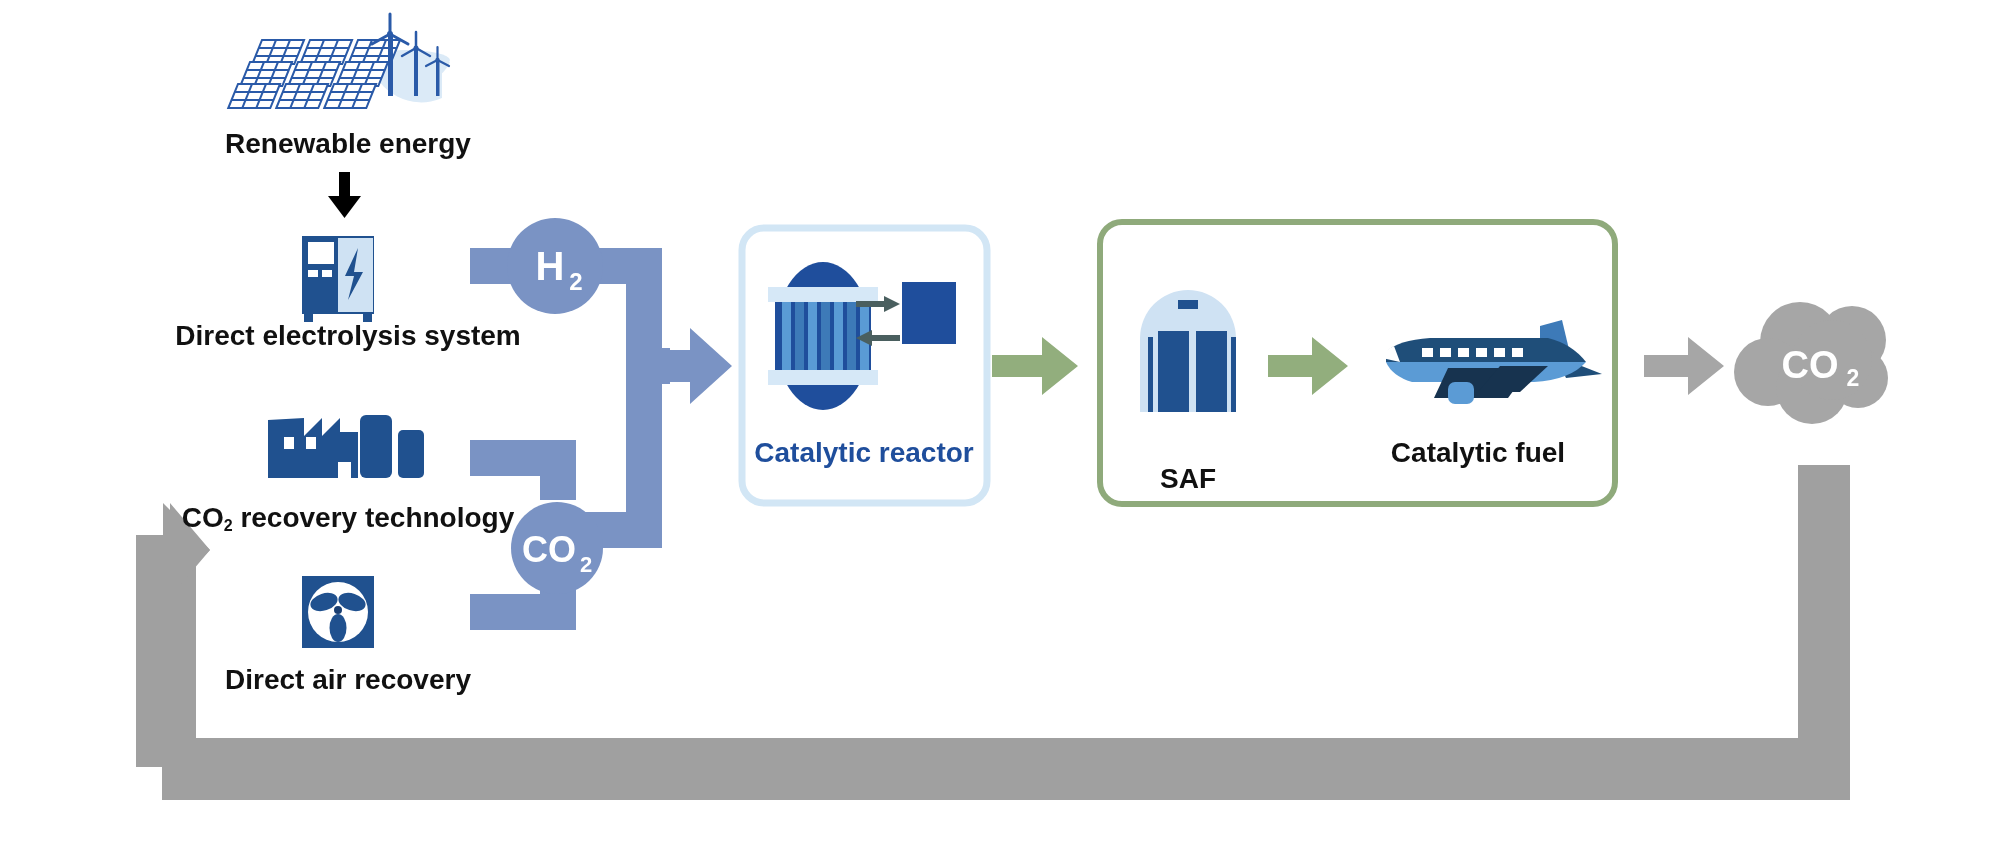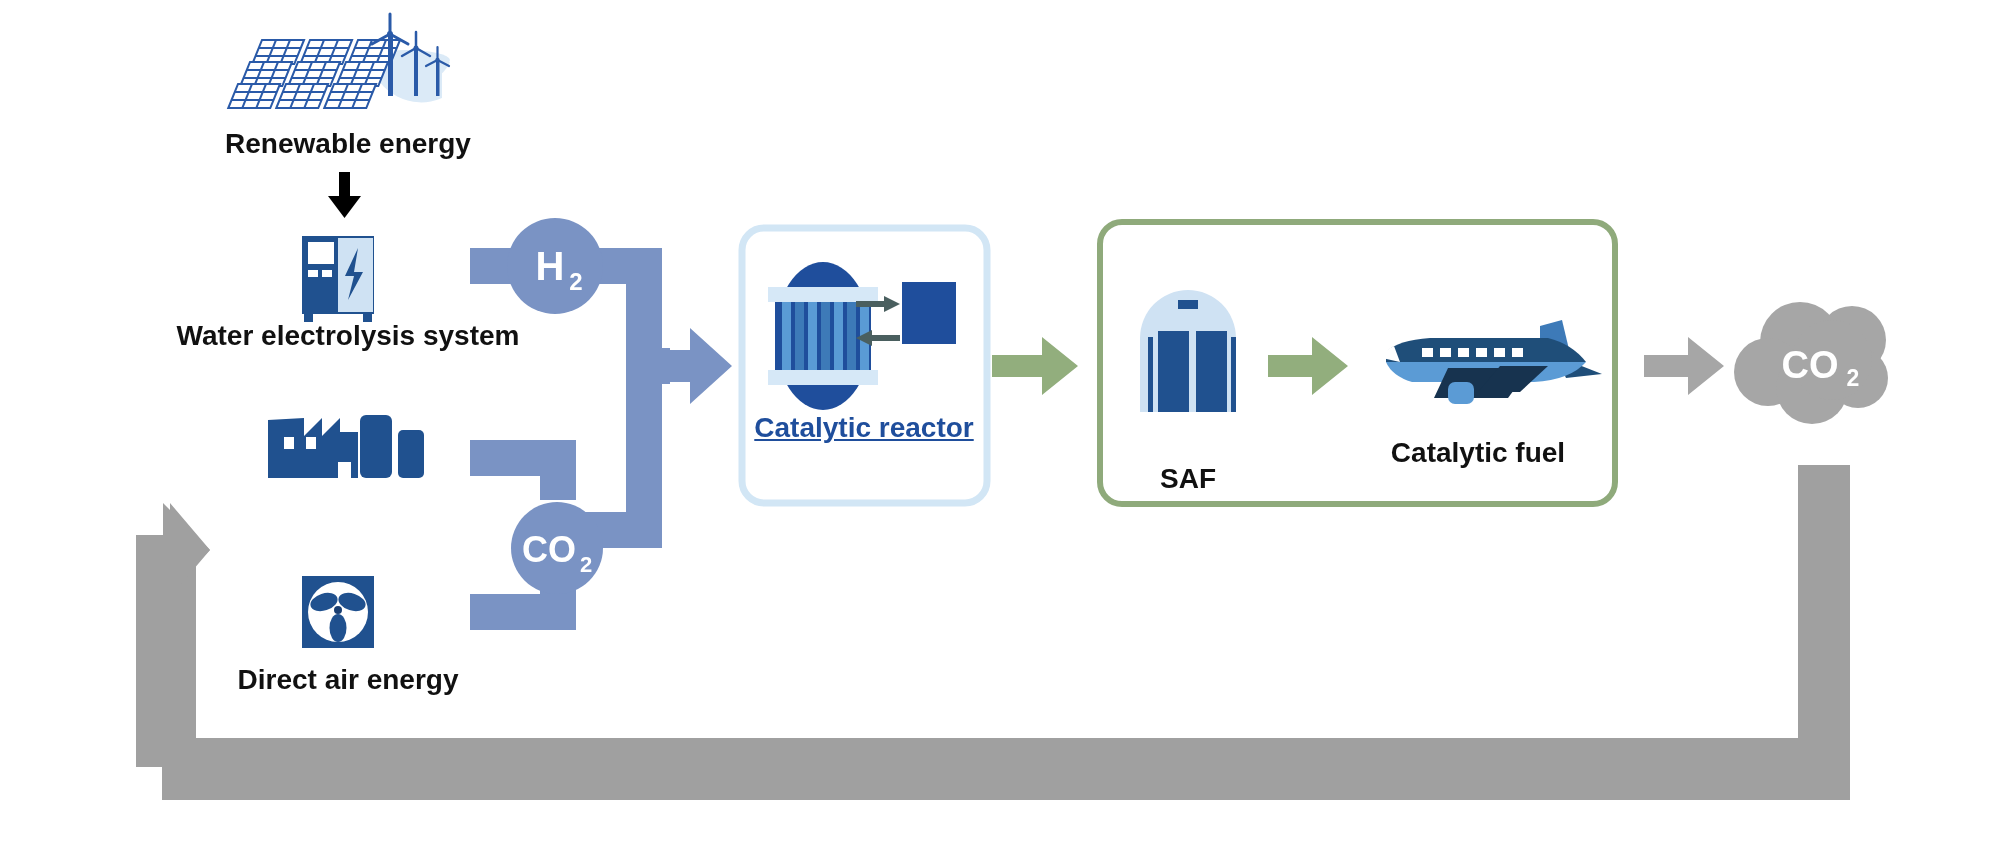--- a/index.html
+++ b/index.html
@@ -315,26 +315,27 @@
       <circle cx="1858" cy="378" r="30" fill="#a6a6a6"></circle>
       <circle cx="1832" cy="360" r="40" fill="#a6a6a6"></circle>
       <text x="1810" y="378" font-family="'Liberation Sans',sans-serif" font-size="38" font-weight="700" fill="#ffffff" text-anchor="middle">CO</text>
       <text x="1853" y="386" font-family="'Liberation Sans',sans-serif" font-size="23" font-weight="700" fill="#ffffff" text-anchor="middle">2</text>
     </g>
 
   </svg>
 
   <div class="lbl lbl-28" style="left:348px; top:126px;">Renewable energy</div>
 
-  <div class="lbl lbl-28" style="left:348px; top:318px;">Water electrolysis system</div>
-
+  <div class="lbl lbl-28" style="left:348px; top:318px;">Direct electrolysis system</div>
+
+  <div class="lbl lbl-28" style="left:348px; top:500px;"><span>CO</span><span class="sub">2</span><span> recovery technology</span></div>
 
   <div class="lbl lbl-28" style="left:348px; top:662px;">
-    <div>Direct air energy</div>
+    <div>Direct air recovery</div>
   </div>
 
-  <div class="lbl lbl-28 lbl-blue" style="left:864px; top:410px;text-decoration:underline;">Catalytic reactor</div>
+  <div class="lbl lbl-28 lbl-blue" style="left:864px; top:435px;">Catalytic reactor</div>
 
   <div class="lbl lbl-28" style="left:1188px; top:461px;">SAF</div>
 
   <div class="lbl lbl-28" style="left:1478px; top:435px;">Catalytic fuel</div>
 
 </div>
 
 </body></html>

